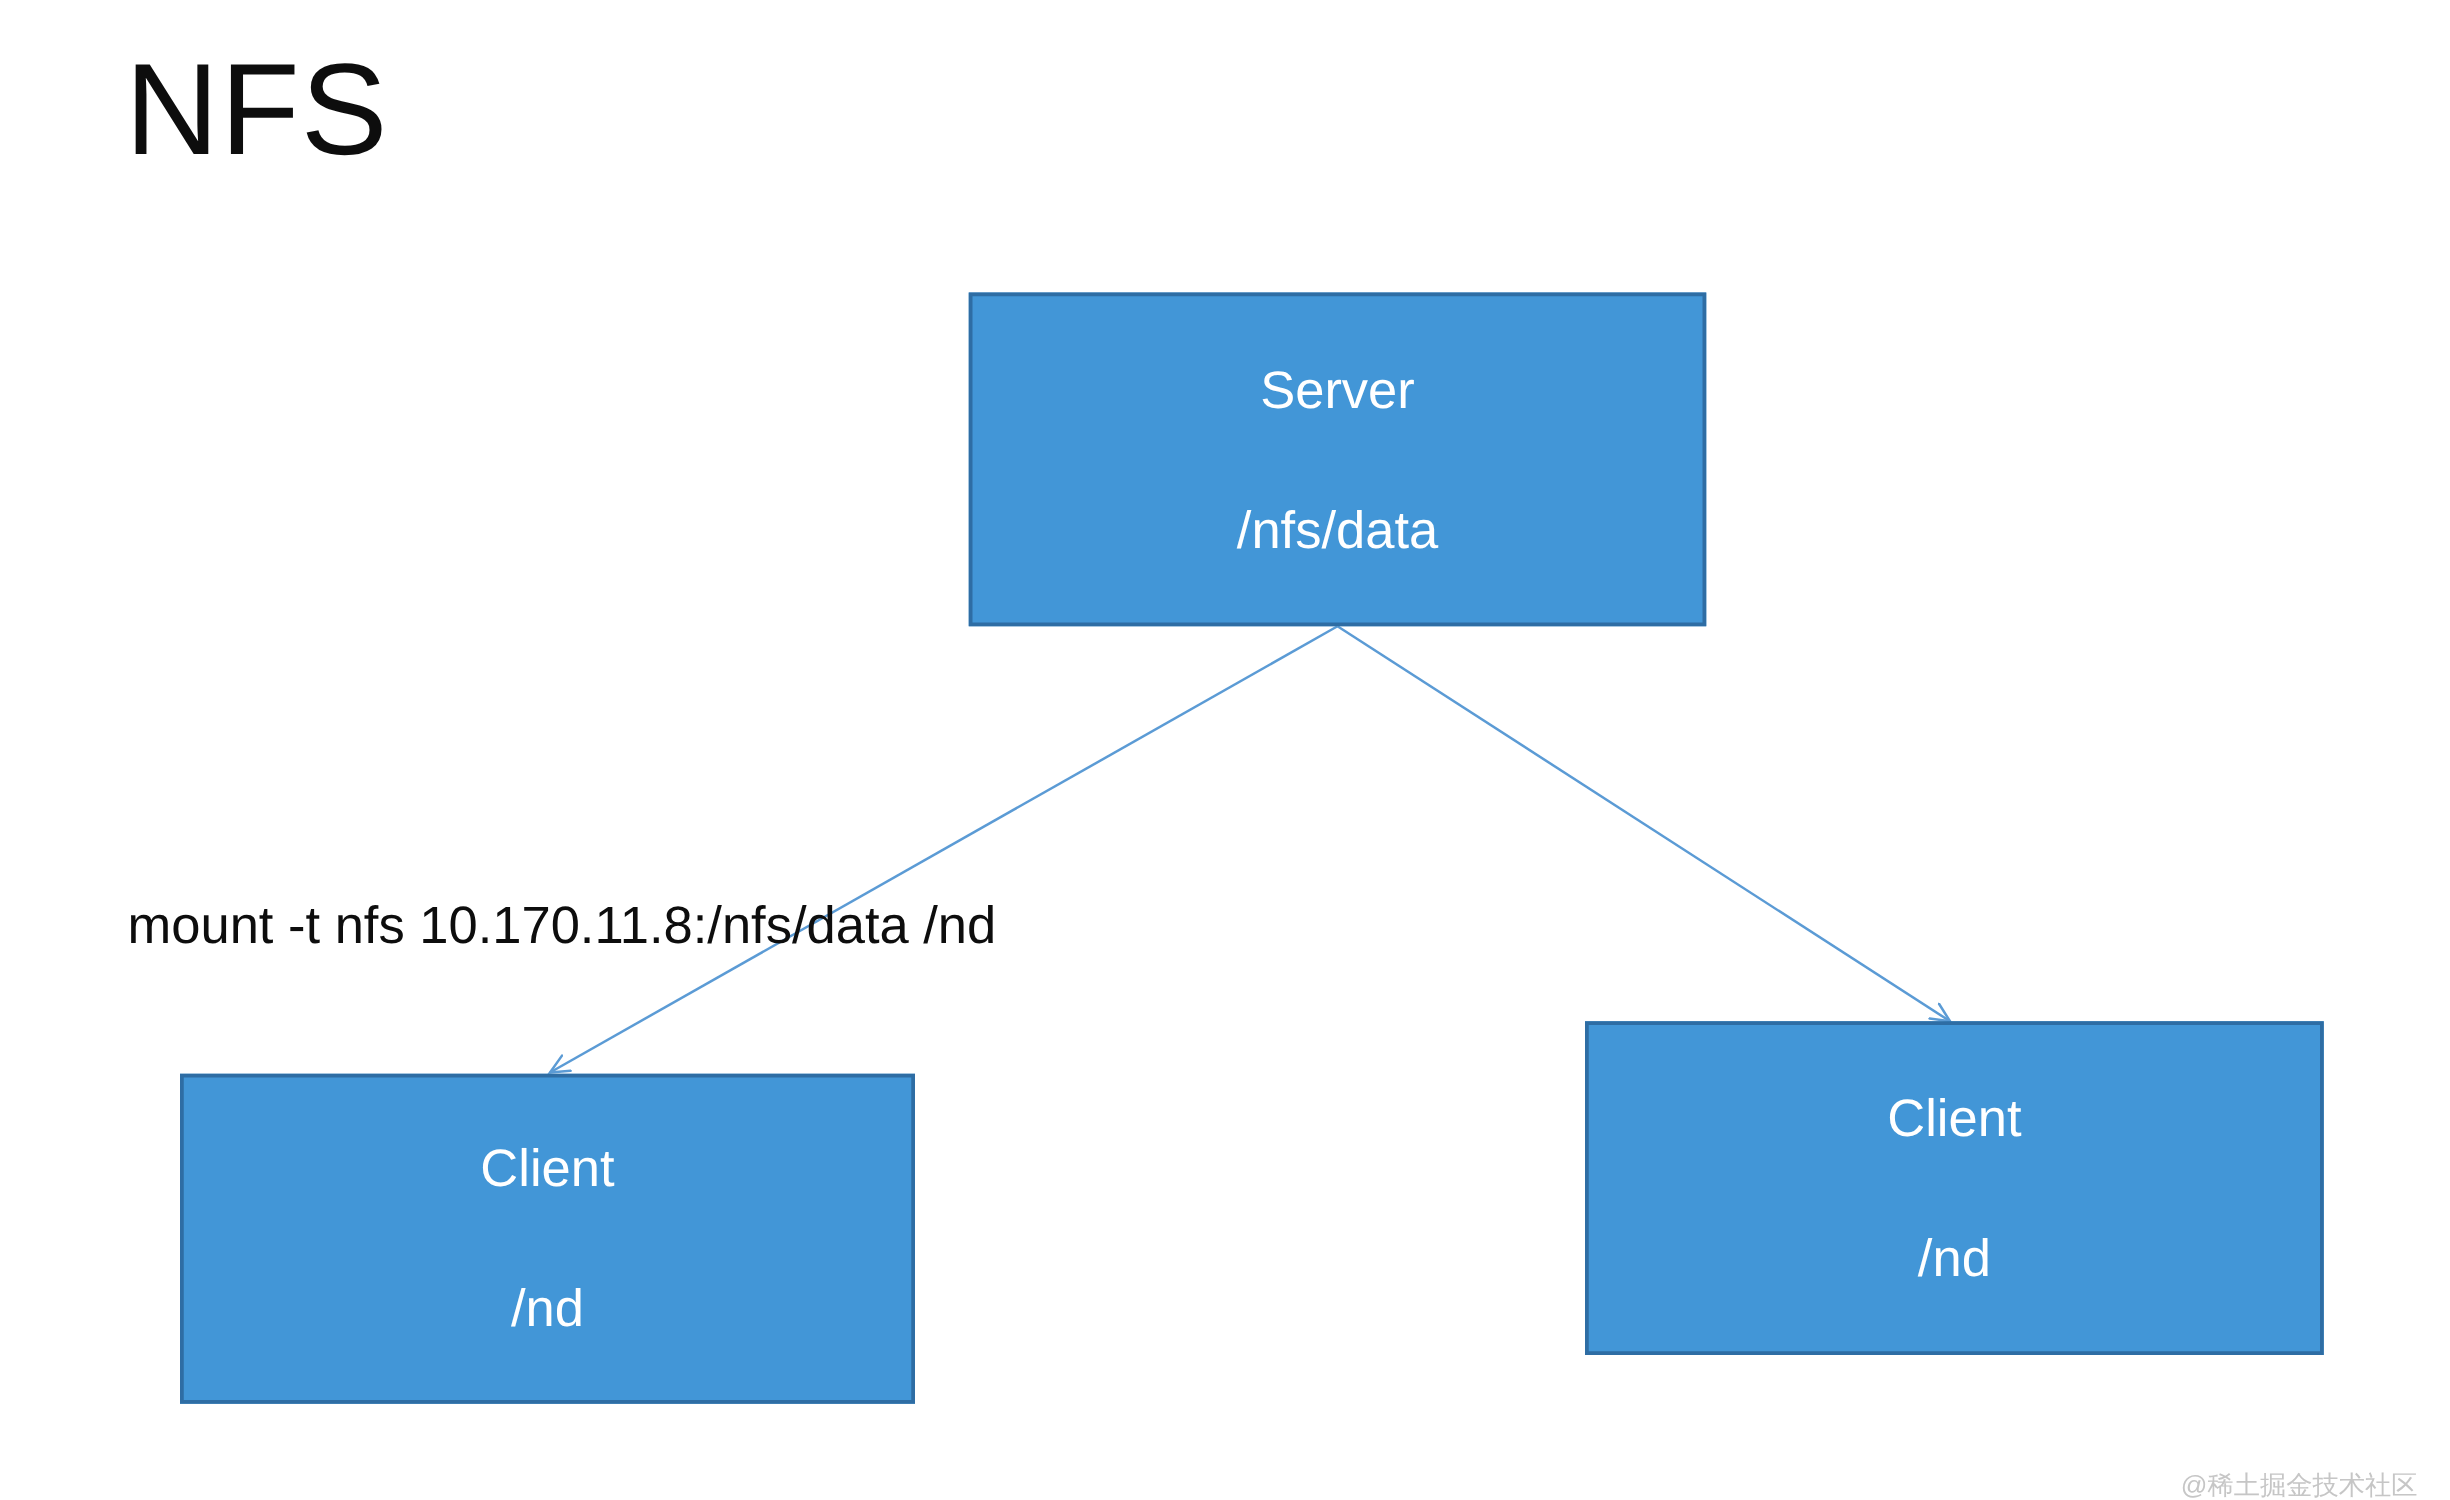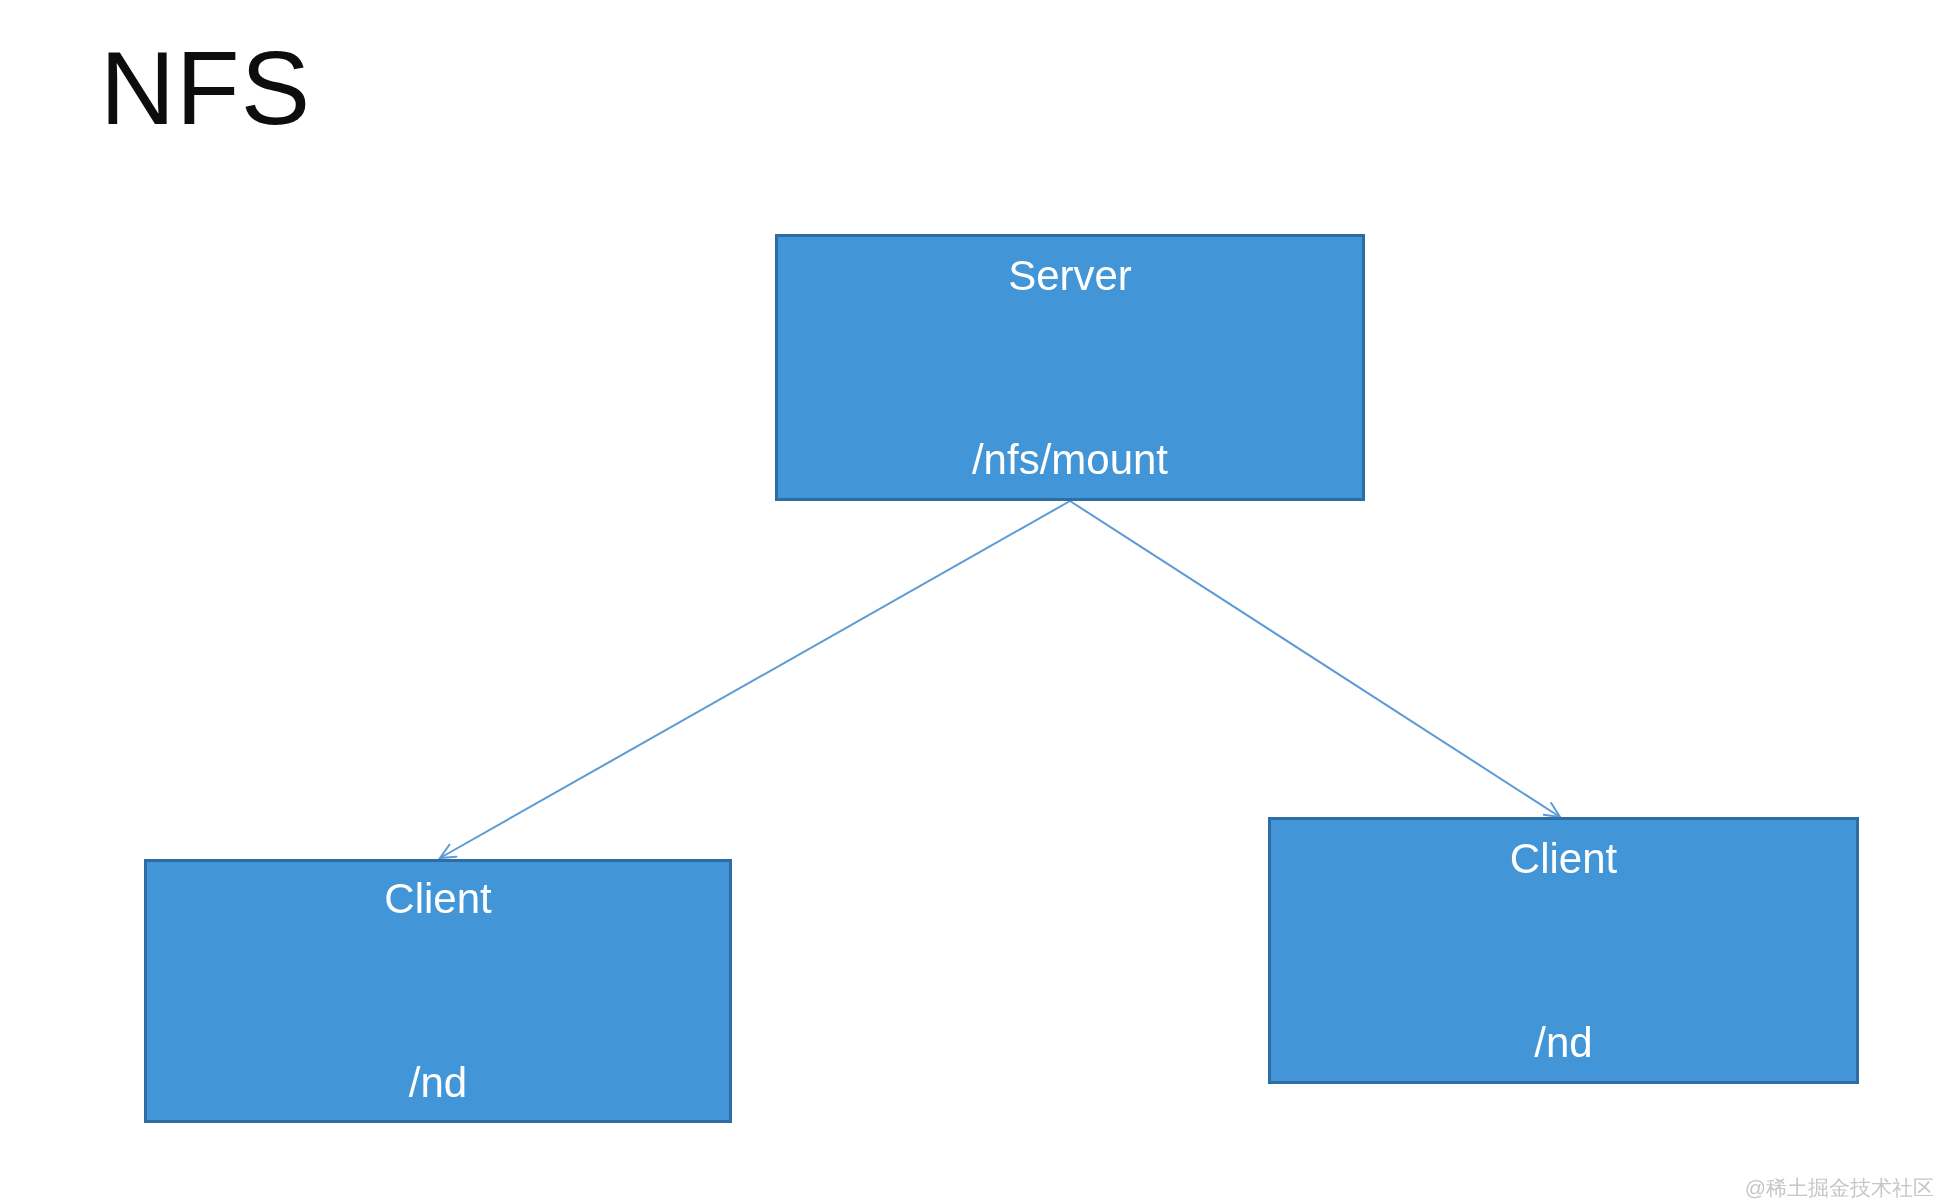--- a/index.html
+++ b/index.html
@@ -31,21 +31,20 @@
     border: 3px solid #2e6da4;
     box-sizing: border-box;
     color: #ffffff;
     display: flex;
     flex-direction: column;
     justify-content: center;
     align-items: center;
     text-align: center;
     font-size: 42px;
     line-height: 56px;
-    gap: 36px;
   }
   .node .line { white-space: nowrap; }
   .node .spacer { height: 56px; }
   .node-server {
     left: 775px;
     top: 234px;
     width: 590px;
     height: 267px;
   }
   .node-client-left {
@@ -99,31 +98,32 @@
         <path d="M0.5,0.5 L8,4 L0.5,7.5" fill="none" stroke="#5b9bd5" stroke-width="1" stroke-linecap="round"></path>
       </marker>
     </defs>
     <line x1="1070" y1="501" x2="440" y2="858" stroke="#5b9bd5" stroke-width="2" marker-end="url(#openArrow)"></line>
     <line x1="1070" y1="501" x2="1560" y2="817" stroke="#5b9bd5" stroke-width="2" marker-end="url(#openArrow)"></line>
   </svg>
 
   <div class="node node-server">
     <div class="line">Server</div>
     <div class="spacer"></div>
-    <div class="line">/nfs/mount</div>
+    <div class="line">/nfs/data</div>
   </div>
 
   <div class="node node-client-left">
     <div class="line">Client</div>
     <div class="spacer"></div>
     <div class="line">/nd</div>
   </div>
 
   <div class="node node-client-right">
     <div class="line">Client</div>
     <div class="spacer"></div>
     <div class="line">/nd</div>
   </div>
 
+  <div class="annotation">mount -t nfs 10.170.11.8:/nfs/data /nd</div>
 
   <div class="watermark">@稀土掘金技术社区</div>
 
 </div>
 
 </body></html>

